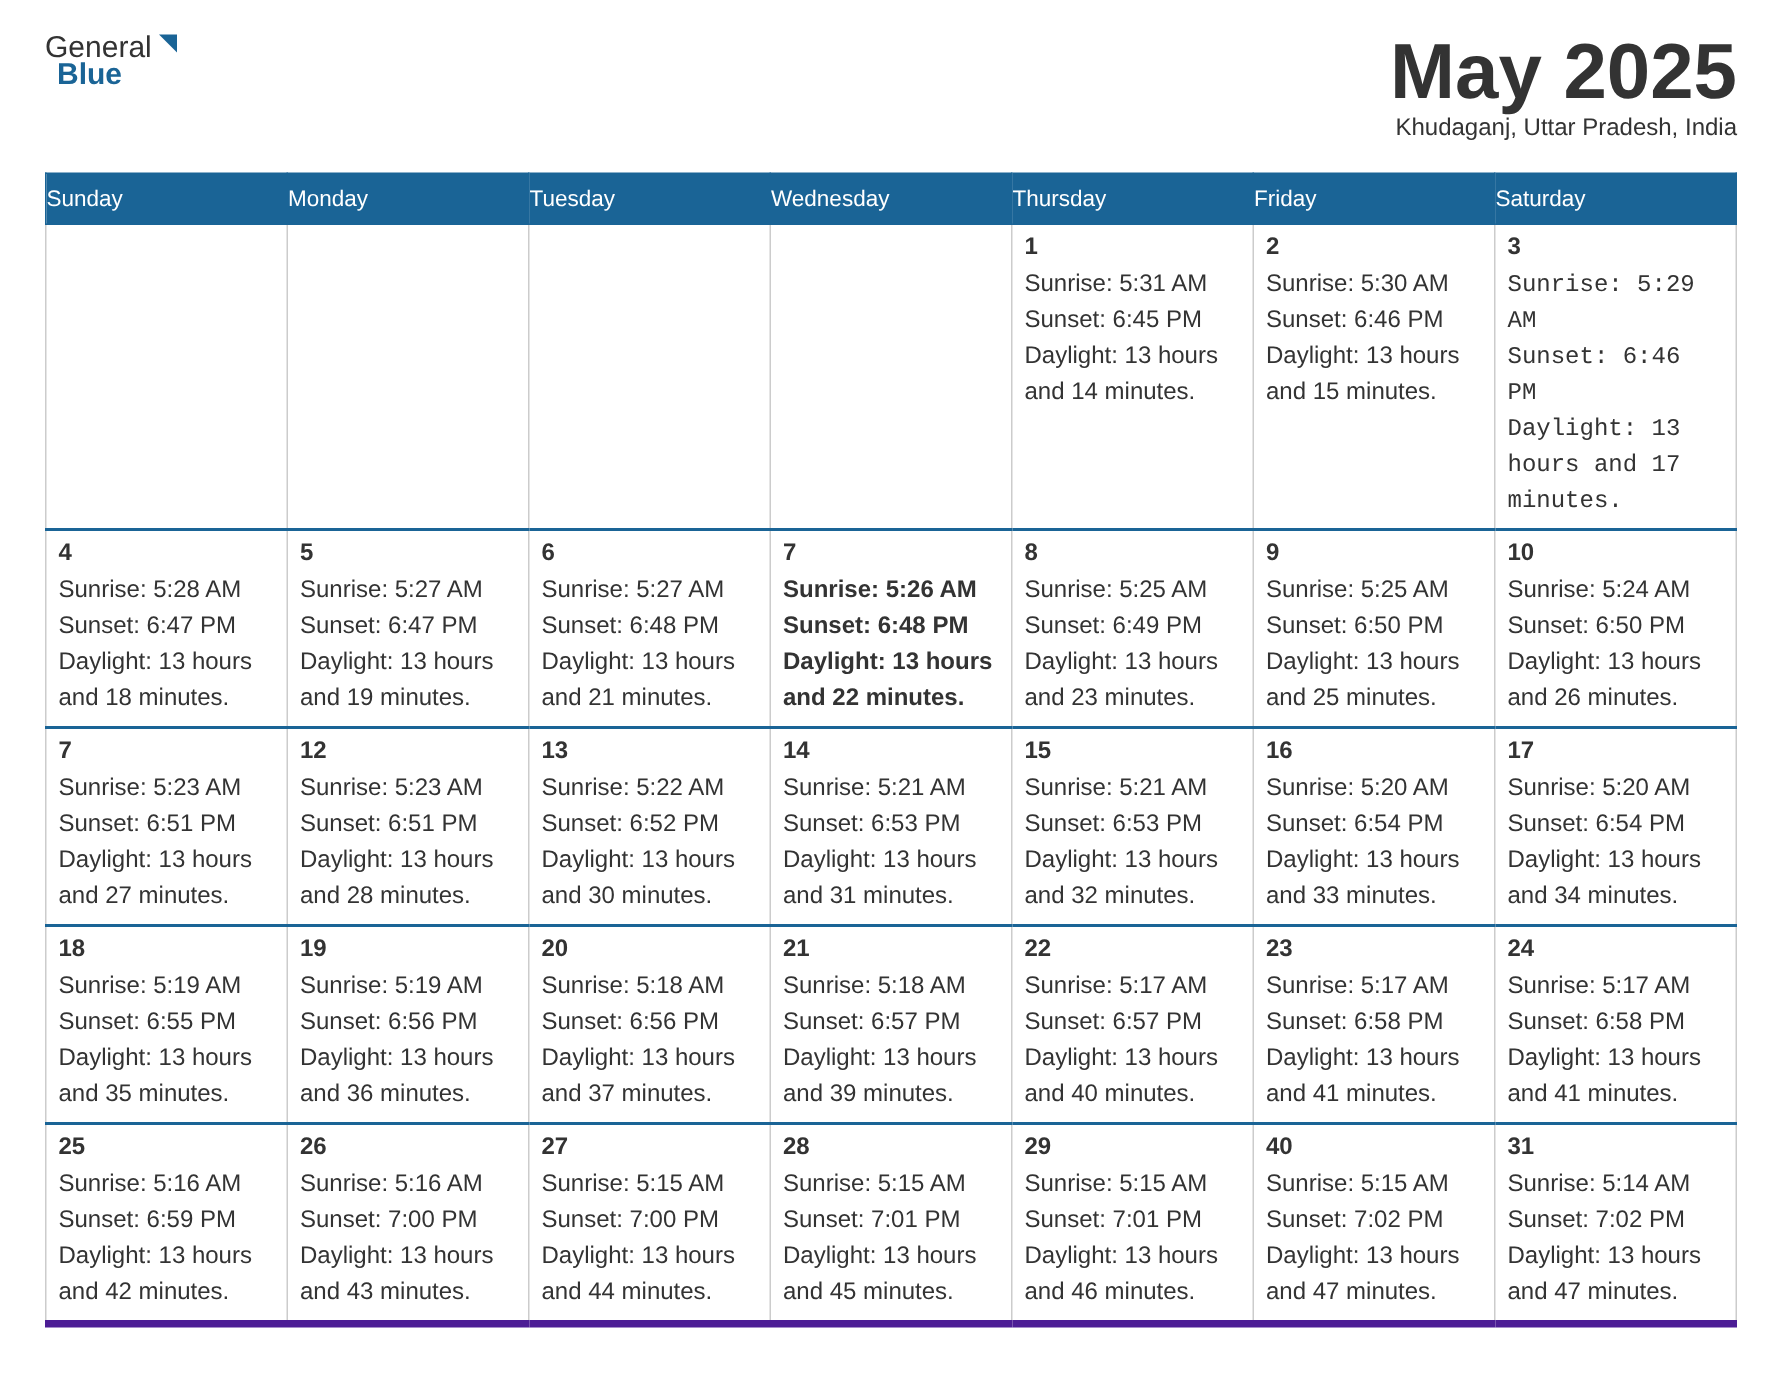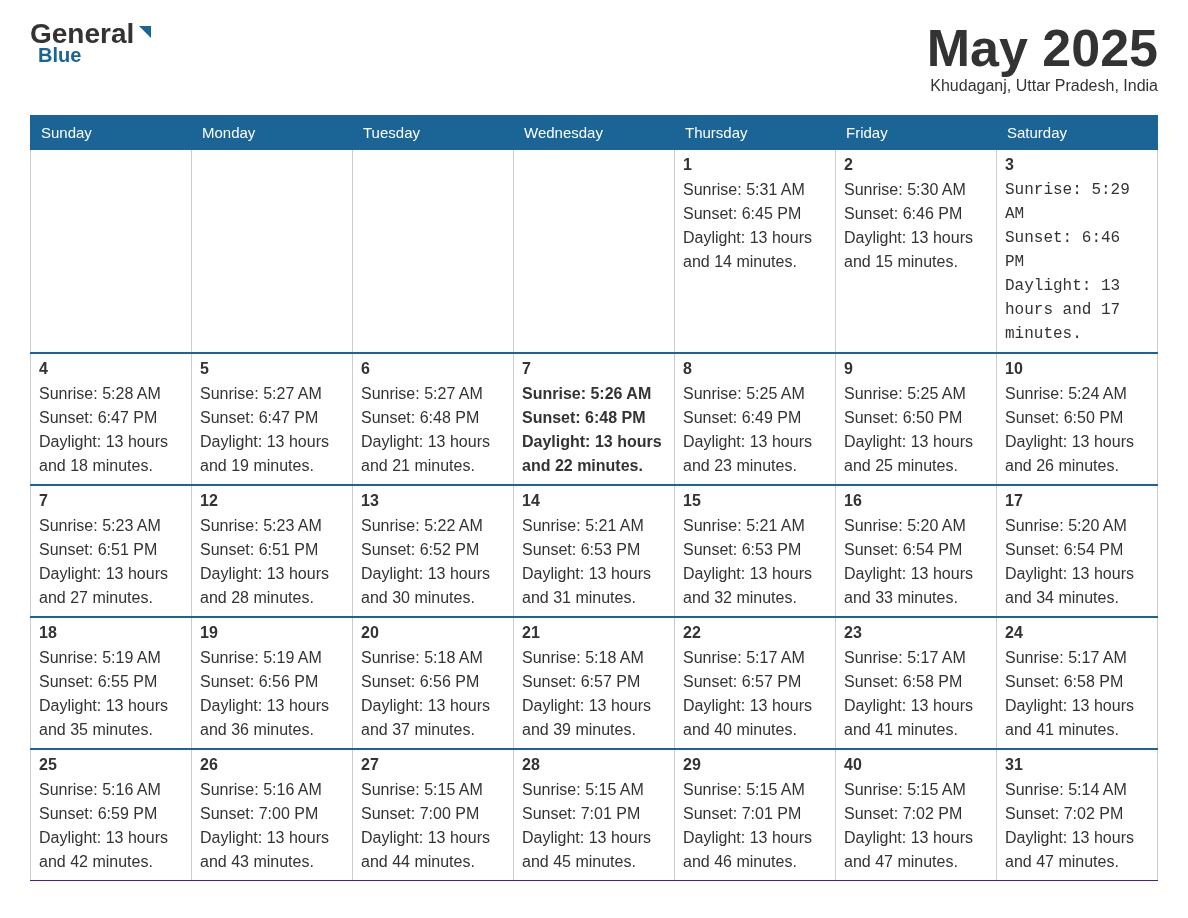--- a/index.html
+++ b/index.html
@@ -14,22 +14,22 @@
       justify-content: space-between;
       align-items: flex-start;
       margin-bottom: 20px;
     }
     .logo {
       display: flex;
       flex-direction: column;
       align-items: flex-start;
     }
     .logo-general {
-      font-size: 28px;
-      font-weight: bold;
+      font-size: 20px;
+      font-weight: normal;
       color: #333;
       line-height: 1;
     }
     .logo-blue {
       font-size: 20px;
       font-weight: bold;
       color: #1a6496;
       margin-top: -4px;
       margin-left: 8px;
     }
@@ -49,21 +49,21 @@
       color: #333;
     }
     .calendar {
       width: 100%;
       border-collapse: collapse;
     }
     .calendar th {
       background-color: #1a6496;
       color: #fff;
       text-align: left;
-      padding: 8px 10px;
+      padding: 8px 0;
       font-size: 15px;
       font-weight: normal;
       border: 1px solid #1a6496;
     }
     .calendar td {
       vertical-align: top;
       padding: 6px 8px;
       border: 1px solid #ccc;
       width: 14.28%;
       min-height: 90px;
@@ -82,21 +82,21 @@
     }
     .day-info {
       font-size: 16px;
       color: #333;
       line-height: 1.5;
     }
     .empty-cell {
       background: #fff;
     }
     .calendar tbody tr:last-child td {
-      border-bottom: 1px solid #4c1d95;
+      border-bottom: 5px solid #4c1d95;
     }
   </style>
 </head>
 <body>
 
 <div class="header">
   <div class="logo">
     <div style="display:flex; align-items:center;">
       <span class="logo-general">General</span>
       <span style="display:inline-block; position:relative; margin-left:2px;">

